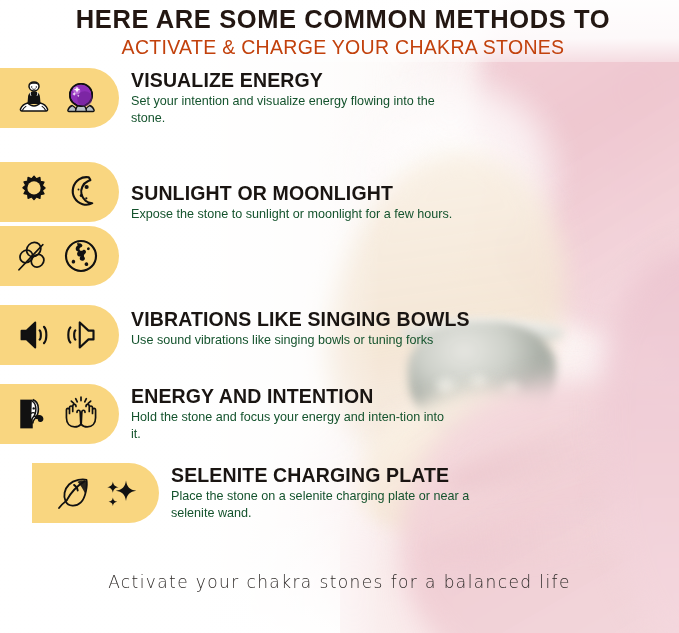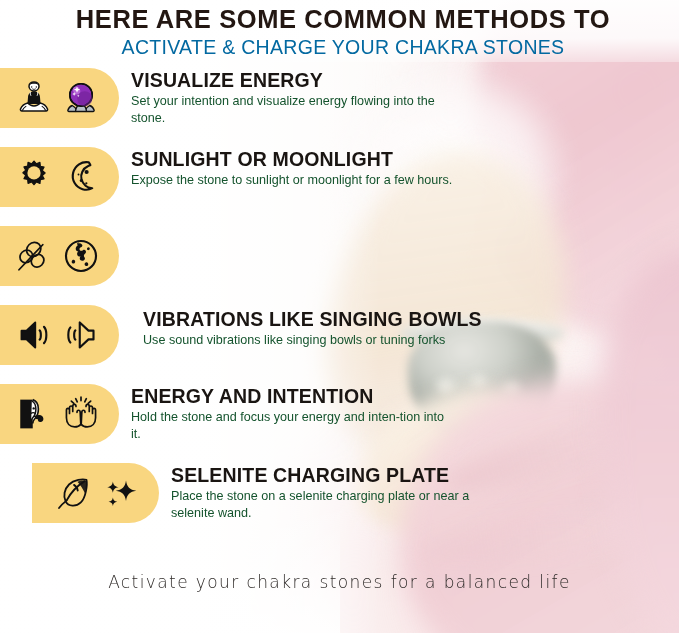--- a/index.html
+++ b/index.html
@@ -152,21 +152,21 @@
     letter-spacing: 0.6px;
     color: #231712;
     line-height: 1.06;
     white-space: nowrap;
   }
   .title-sub {
     margin-top: 4px;
     font-size: 19.5px;
     font-weight: normal;
     letter-spacing: 0.3px;
-    color: #0369a1;
+    color: #c2410c;
     line-height: 1.1;
     white-space: nowrap;
   }
 
   
   .methods { position: relative; margin-top: 10px; }
 
   .method-row {
     position: relative;
     height: 75px;
@@ -212,23 +212,23 @@
   .method-desc {
     margin-top: 1px;
     font-size: 12.6px;
     color: #14532d;
     line-height: 1.32;
     max-width: 322px;
   }
 
   
   .row-0 { margin-top: 0px; }
-  .row-1 { margin-top: 4px; }
+  .row-1 { margin-top: 4px; align-items: flex-end; }
   .row-2 { margin-top: 4px; }
-  .row-3 { margin-top: 4px; gap: 12px; }
+  .row-3 { margin-top: 4px; }
   .row-4 { margin-top: 4px; }
   .row-5 { margin-top: 4px; padding-left: 40px; }
 
   .row-2 .method-title, .row-3 .method-title { margin-top: 2px; }
 
   
   .footer {
     position: absolute;
     left: 0; right: 0;
     top: 572px;

